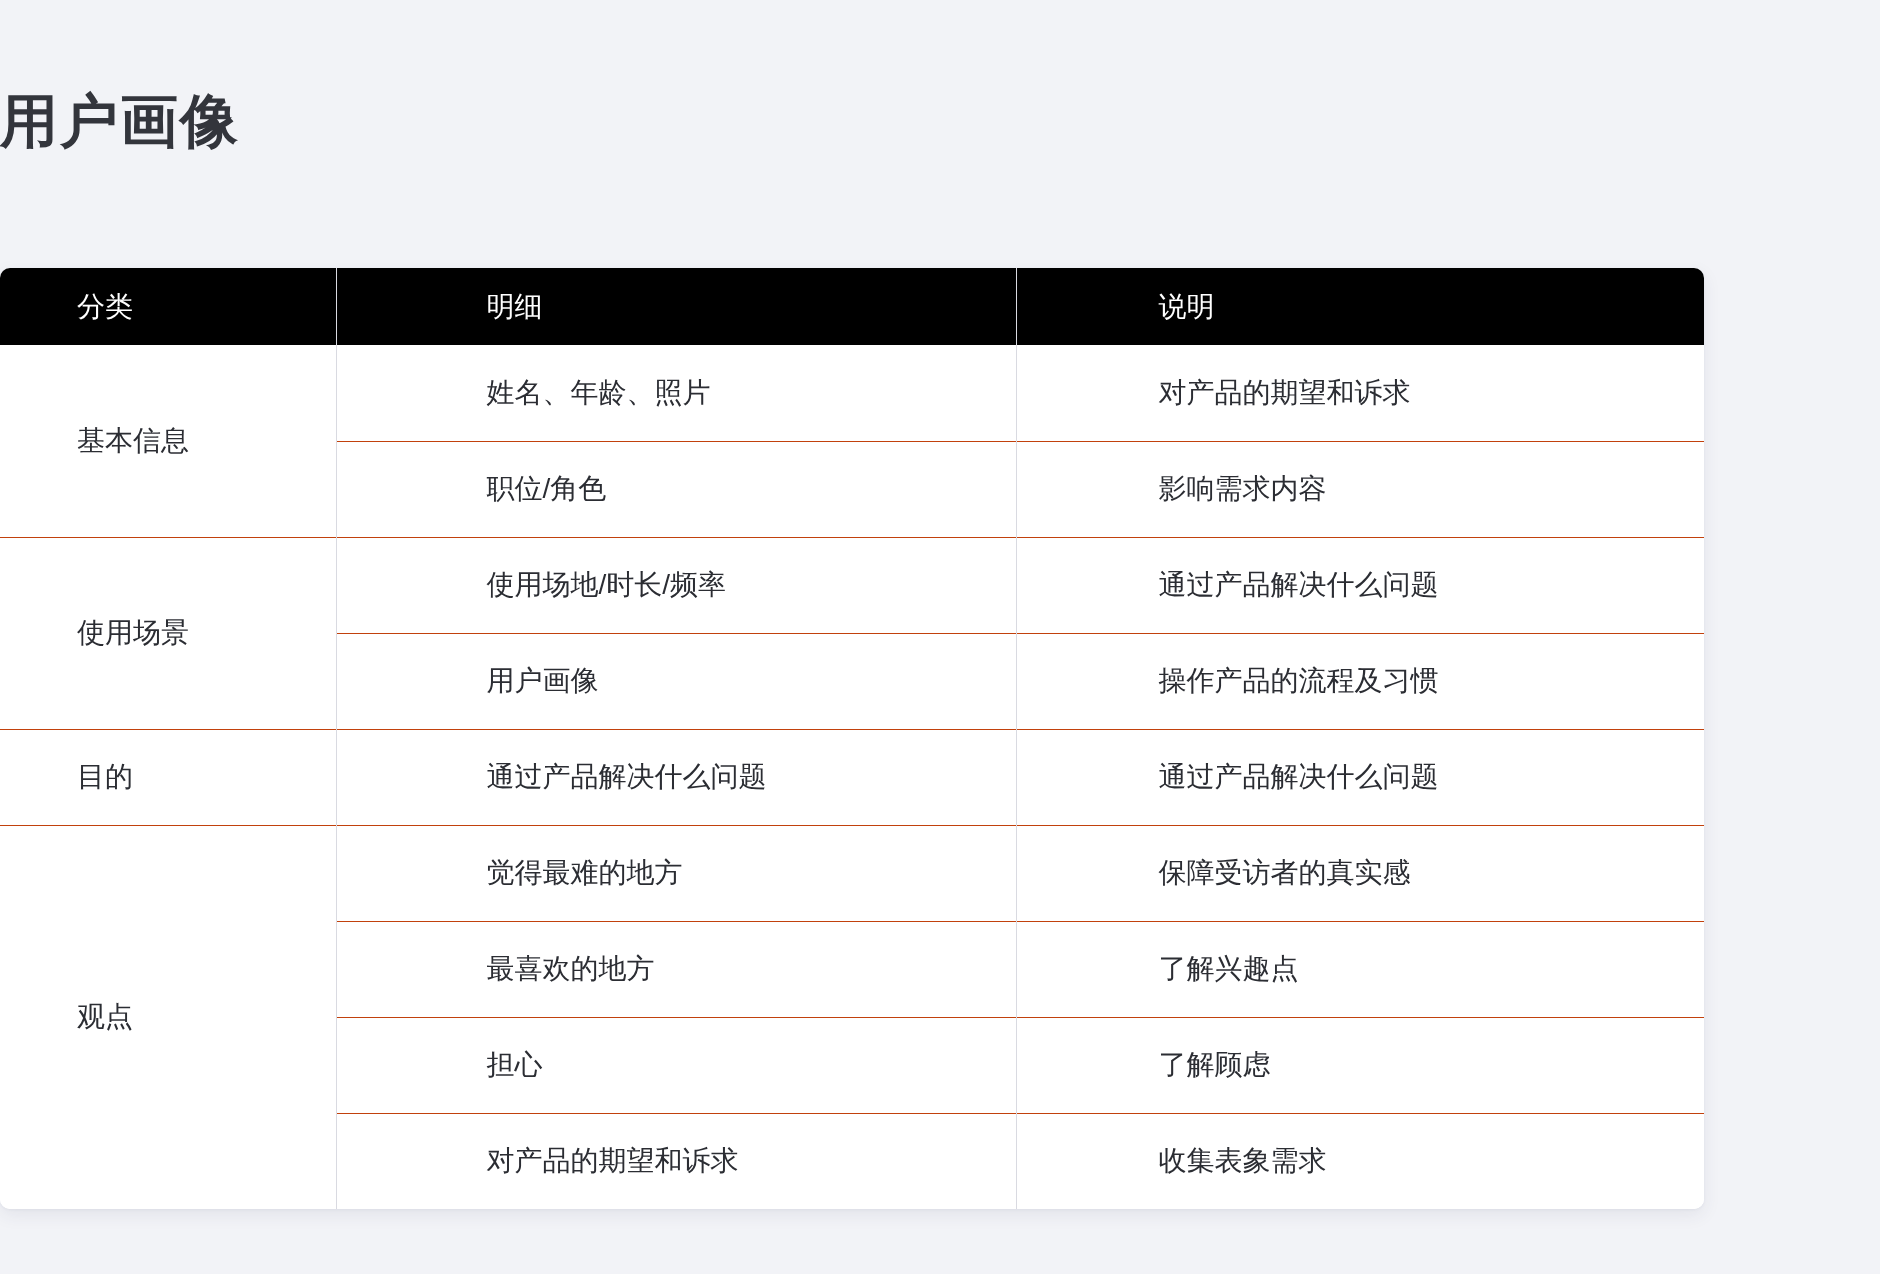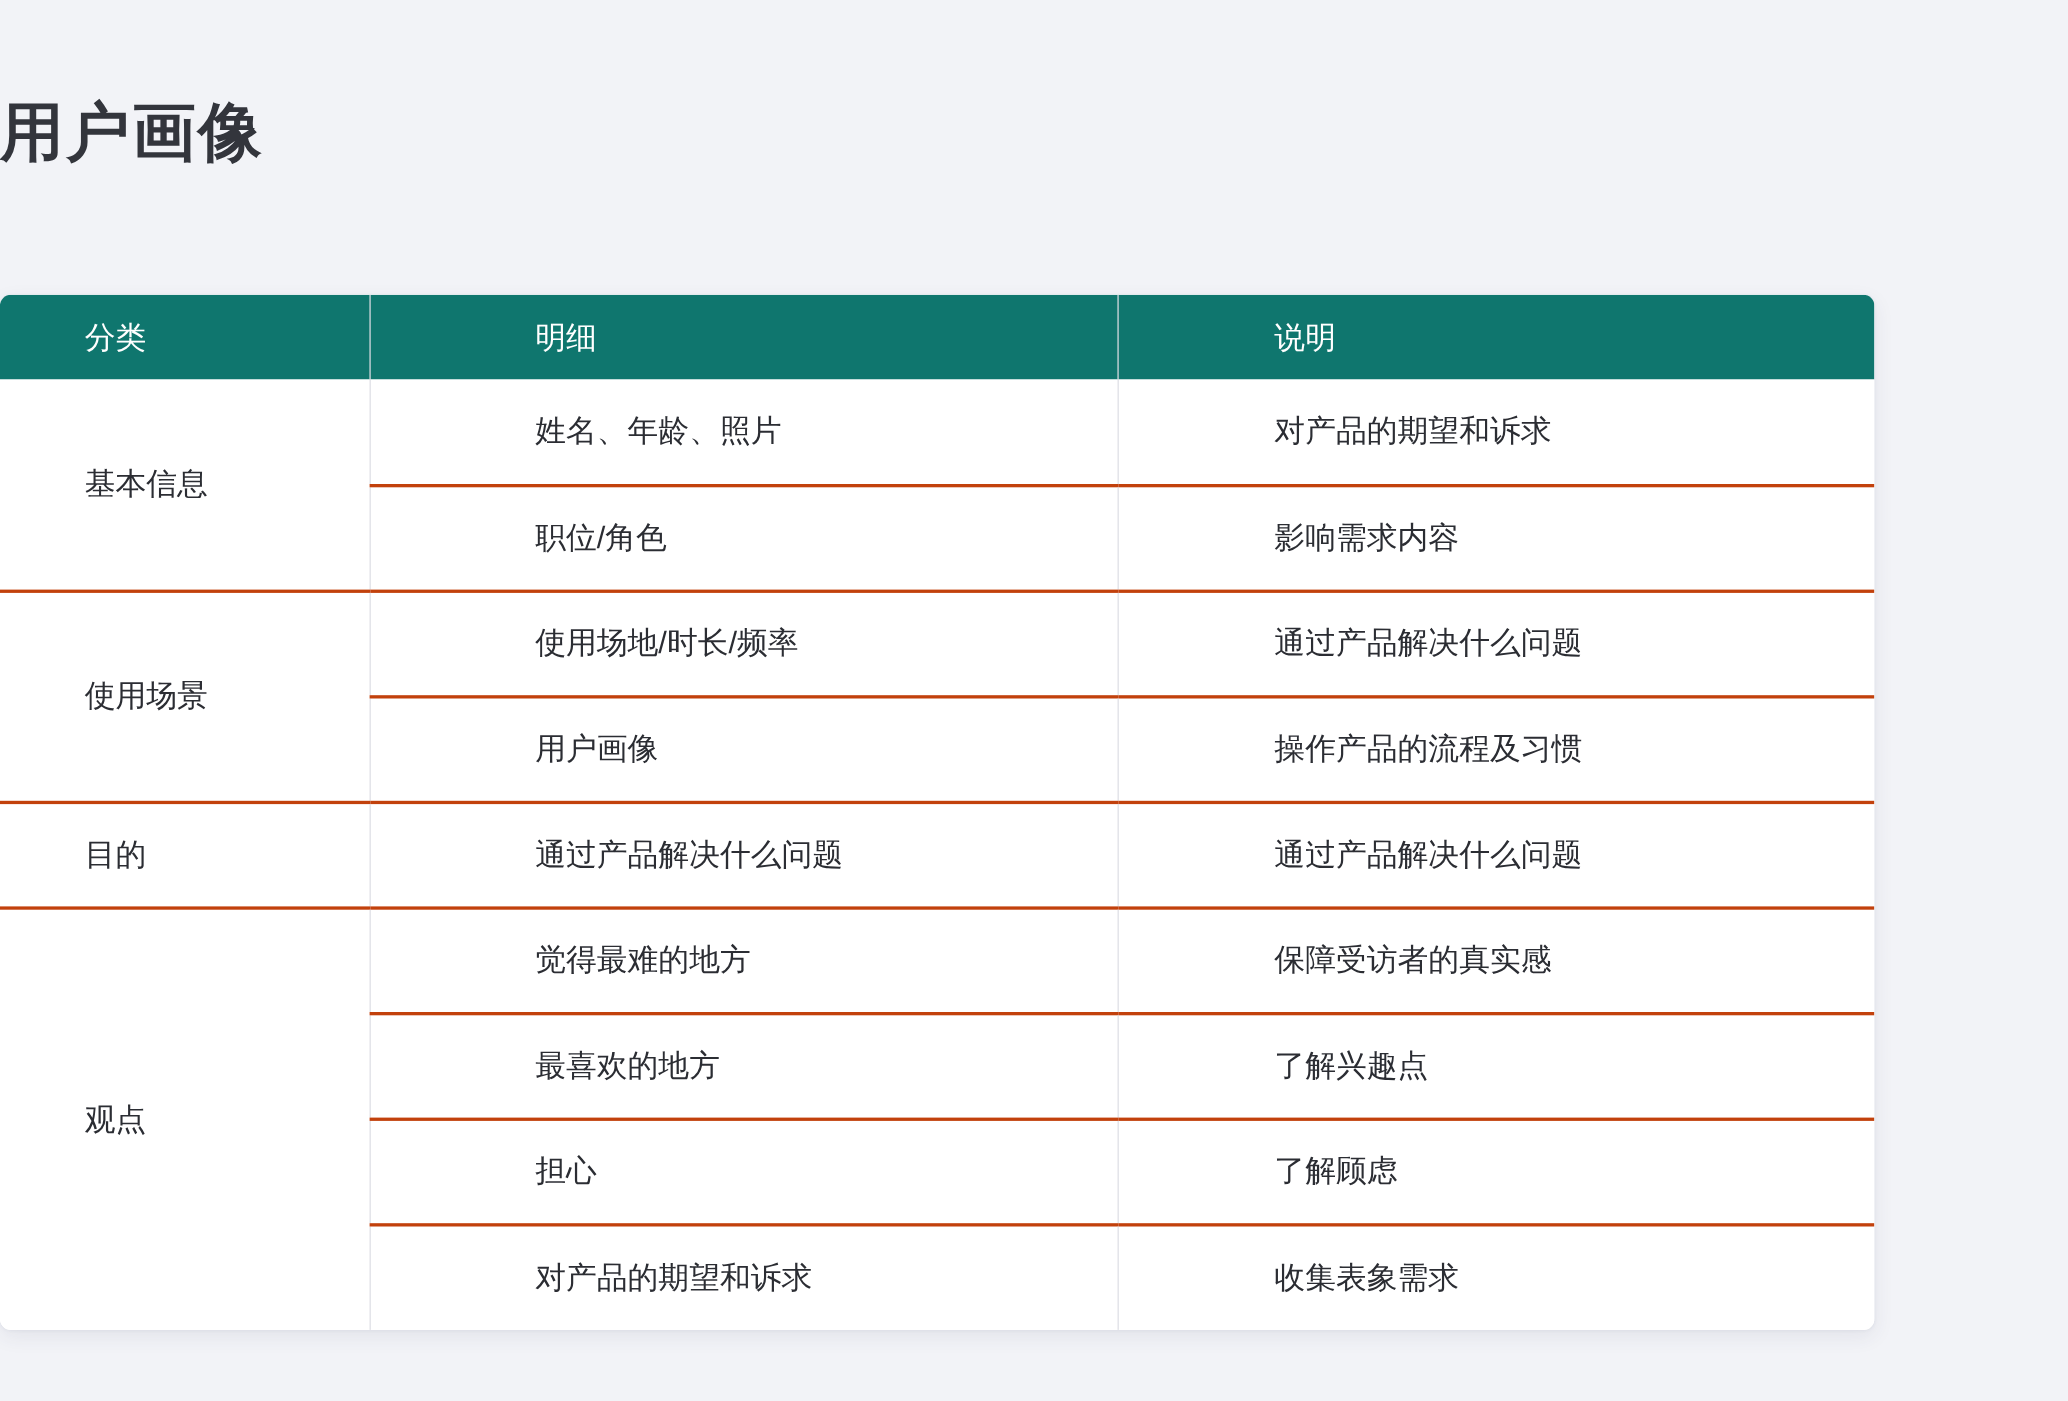--- a/index.html
+++ b/index.html
@@ -32,37 +32,37 @@
   table.persona-table {
     width: 100%;
     border-collapse: collapse;
     table-layout: fixed;
   }
   col.col-category { width: 336px; }
   col.col-detail   { width: 680px; }
   col.col-note     { width: 688px; }
 
   .persona-table th {
-    background: #0f766e;
+    background: #000000;
     color: #FFFFFF;
     height: 77px;
     font-size: 28px;
     font-weight: 400;
     text-align: left;
     vertical-align: middle;
   }
   .persona-table td {
     height: 96px;
     font-size: 28px;
     font-weight: 400;
     text-align: left;
     vertical-align: middle;
     background: #FFFFFF;
     color: #2B2D33;
-    border-top: 3px solid #c2410c;
+    border-top: 1px solid #c2410c;
   }
   .persona-table tr.first-row td { border-top: none; }
 
   .persona-table th.h-category, .persona-table td.cell-category { padding-left: 77px; }
   .persona-table th.h-detail,   .persona-table td.cell-detail   { padding-left: 150px; }
   .persona-table th.h-note,     .persona-table td.cell-note     { padding-left: 142px; }
 
   .persona-table th.h-detail, .persona-table th.h-note,
   .persona-table td.cell-detail, .persona-table td.cell-note {
     border-left: 1px solid #D9DAE1;

